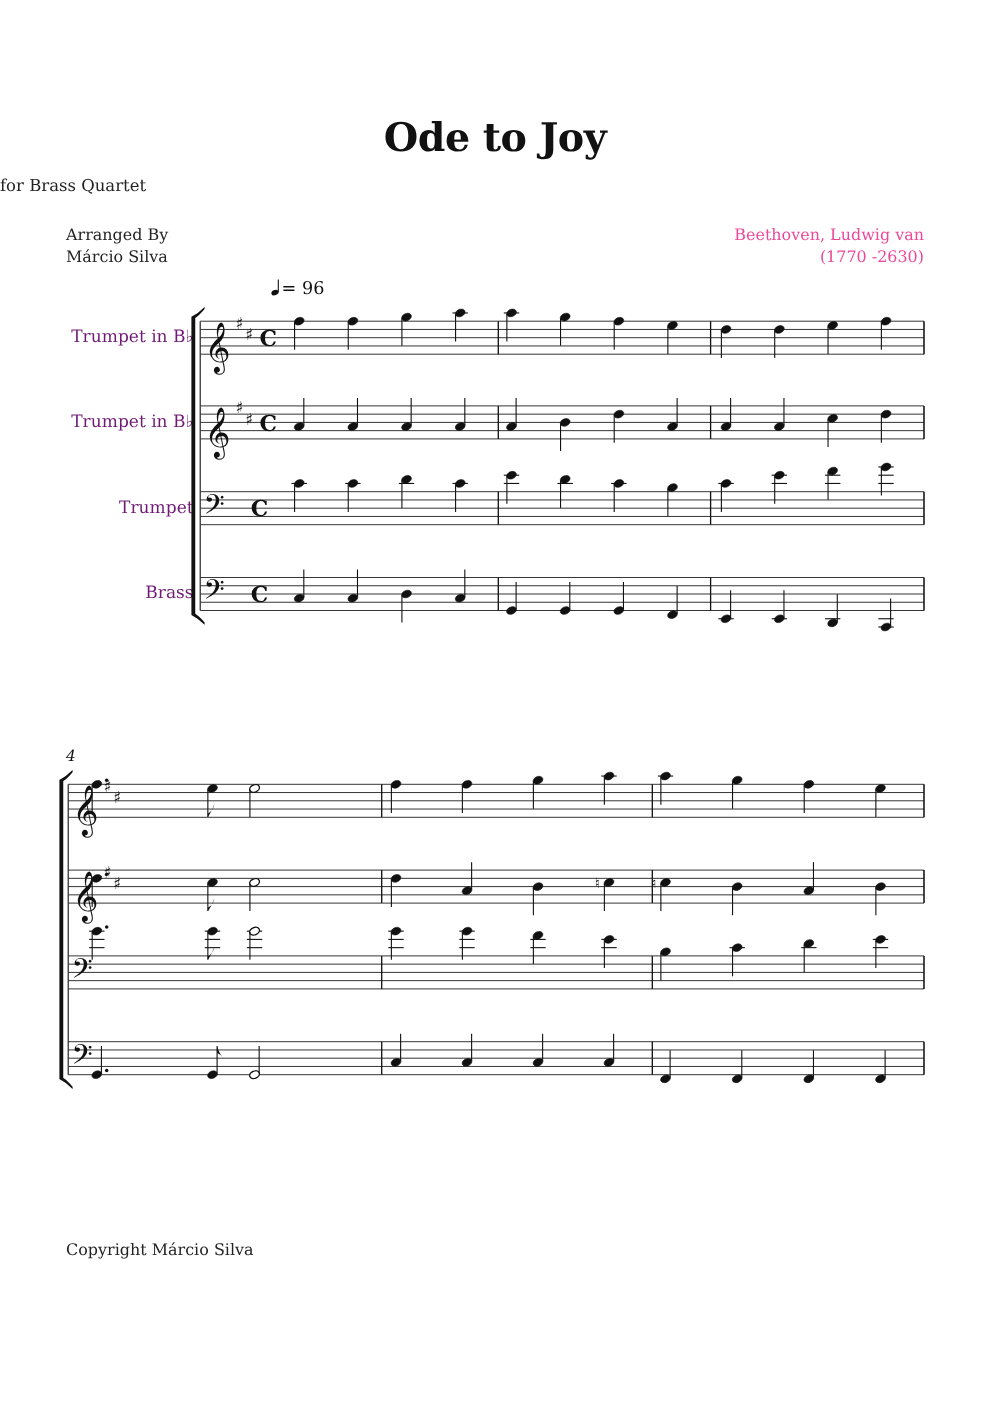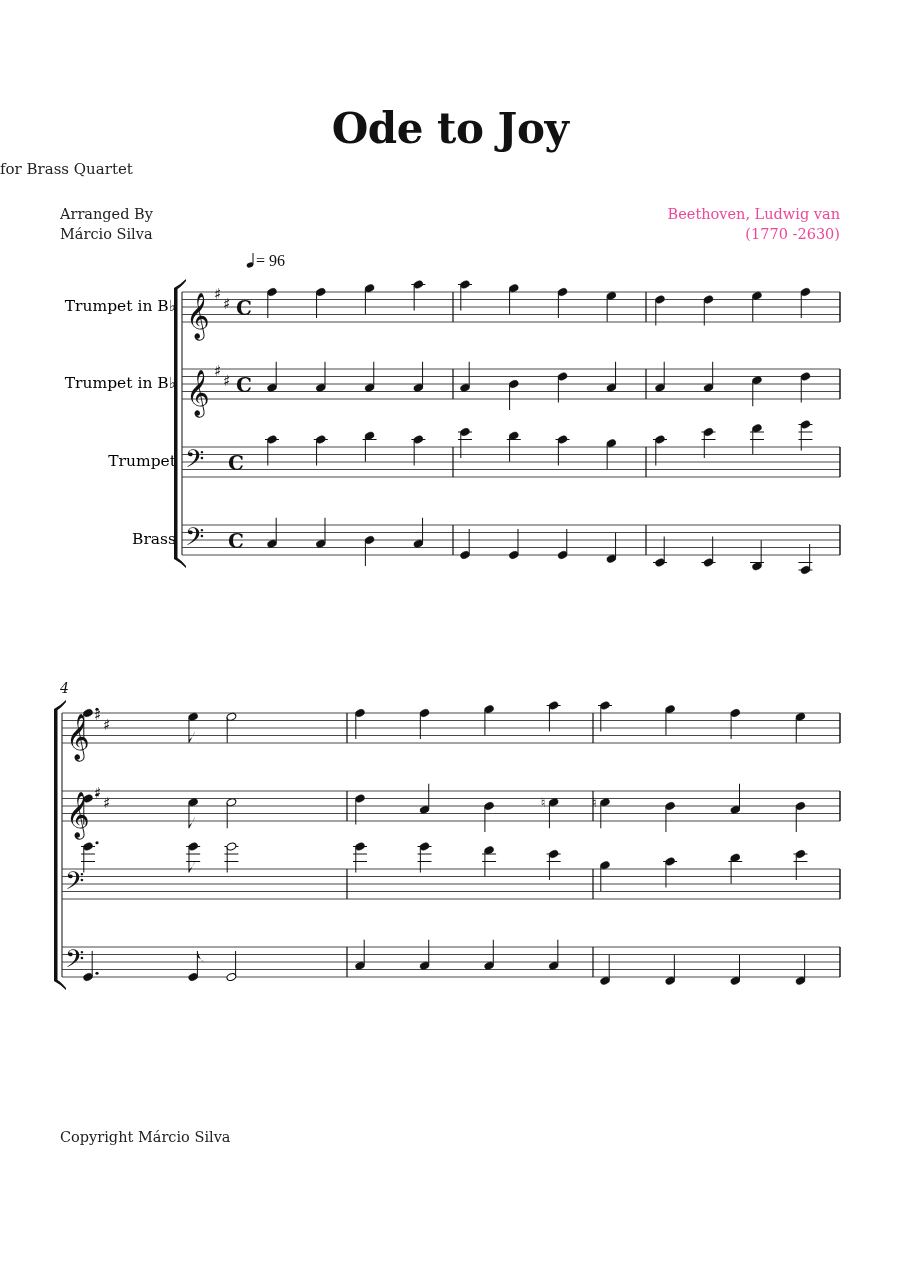--- a/index.html
+++ b/index.html
@@ -1,24 +1,24 @@
 <!DOCTYPE html>
 <html><head>
 <meta charset="utf-8">
 <style>
   html,body{margin:0;padding:0;background:#fff;}
   body{width:900px;height:1274px;position:relative;overflow:hidden;font-family:"DejaVu Serif",serif;color:#111;}
   .abs{position:absolute;}
-  .title{left:0;width:900px;top:104px;text-align:center;font-family:"DejaVu Serif",serif;font-weight:bold;font-size:42px;letter-spacing:-0.5px;}
+  .title{left:0;width:900px;top:104px;text-align:center;font-family:"DejaVu Serif",serif;font-weight:bold;font-size:36px;letter-spacing:-0.5px;}
   .subtitle{left:0;width:900px;top:160px;text-align:left;font-size:15px;color:#222;}
   .arranger{left:60px;top:204px;font-size:14.5px;line-height:20px;color:#222;}
   .composer{right:60px;top:204px;font-size:14.5px;line-height:20px;text-align:right;color:#ec4899;}
-  .tempo{left:246px;top:252px;font-size:16px;color:#111;font-family:Liberation Serif, serif;}
+  .tempo{left:246px;top:252px;font-size:16px;color:#111;}
   .tempo .q{display:inline-block;position:relative;width:10px;height:16px;vertical-align:-2px;}
-  .instr{font-size:15.5px;text-align:right;width:116px;left:60px;color:#000000;}
+  .instr{font-size:15.5px;text-align:right;width:116px;left:60px;color:#701a75;}
   .measno{font-size:14px;font-style:italic;left:60px;top:680px;}
   .copyright{left:60px;top:1129px;font-size:14.5px;color:#222;}
   svg.score{position:absolute;left:0;top:0;}
 </style>
 </head>
 <body>
 
 <div class="abs title">Ode to Joy</div>
 <div class="abs subtitle">for Brass Quartet</div>
 <div class="abs arranger">

